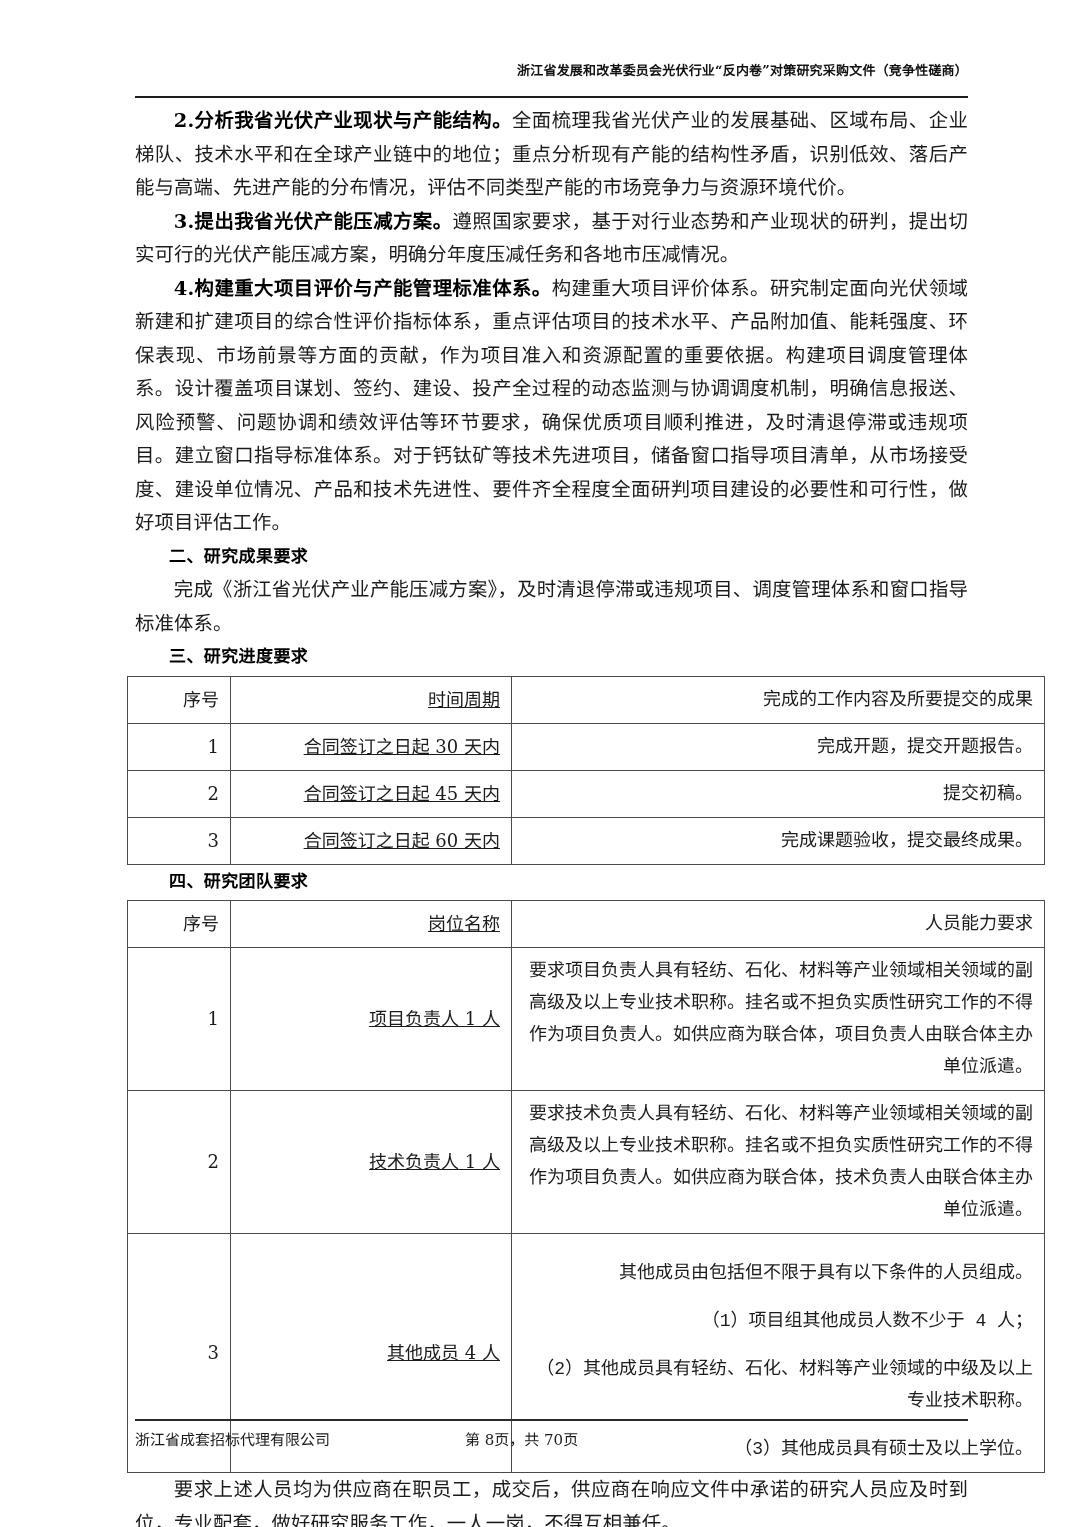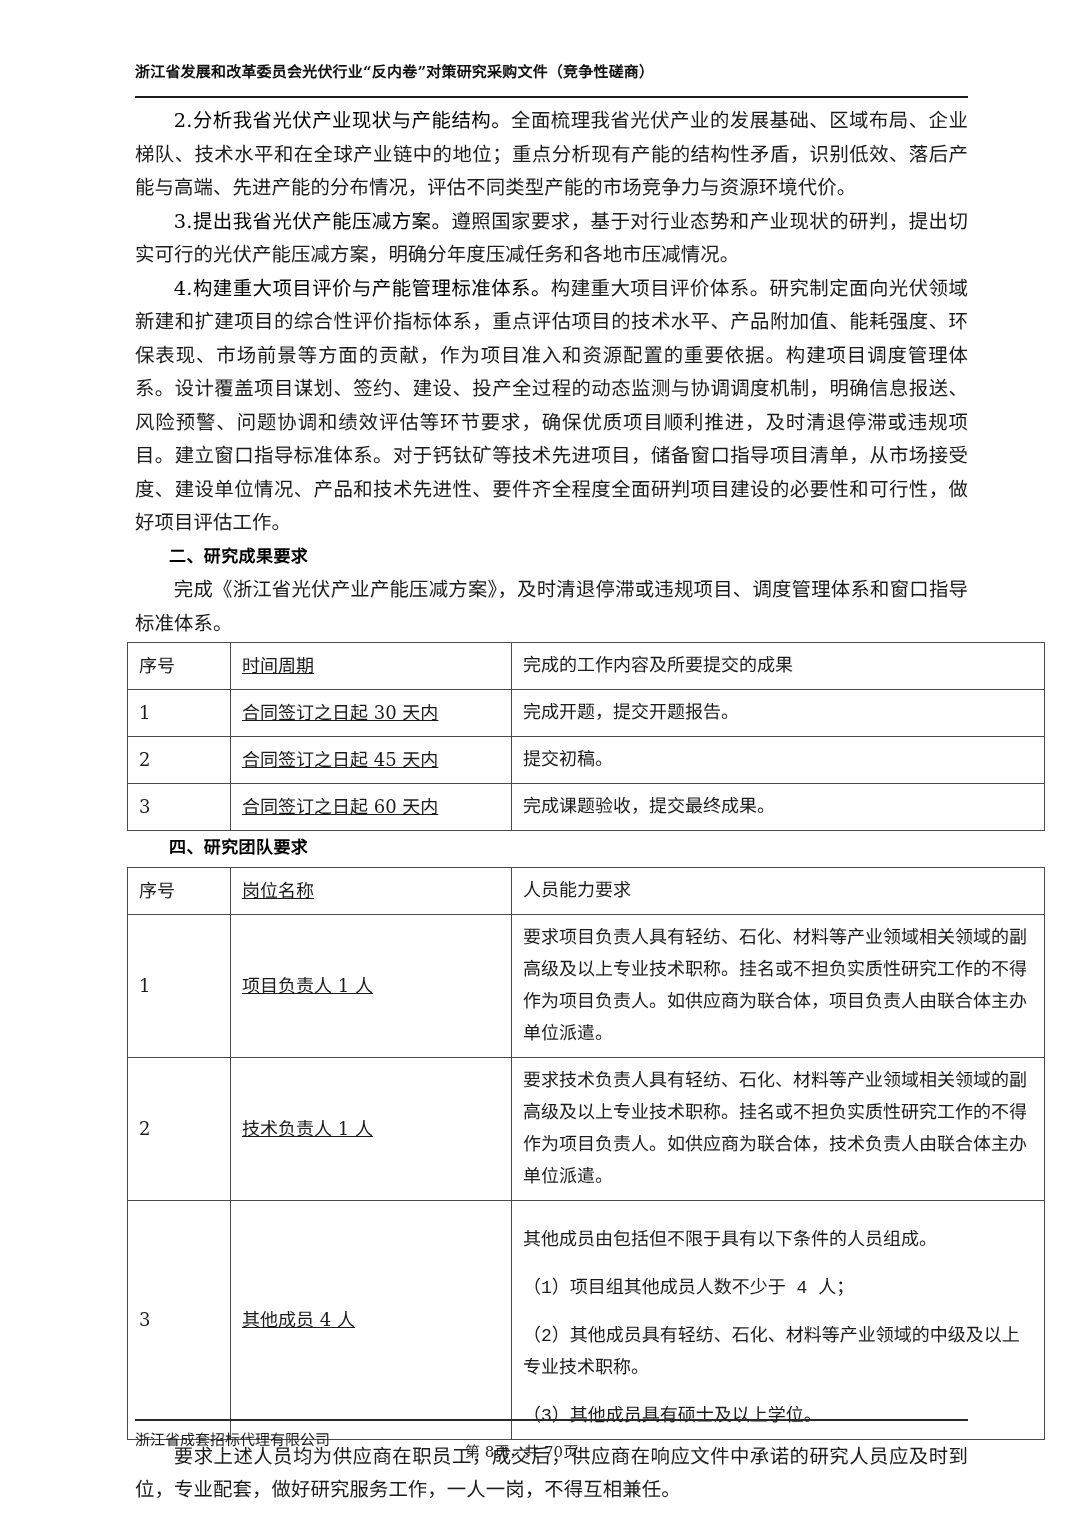--- a/index.html
+++ b/index.html
@@ -24,21 +24,22 @@
     height: 1527px;
     box-sizing: border-box;
   }
 
   
   .doc-header {
     position: absolute;
     left: 135px;
     top: 62px;
     width: 833px;
-    font-size: 15px;
+    text-align: right;
+    font-size: 13px;
     line-height: 1.4;
     font-weight: 700;
     letter-spacing: 0.2px;
     color: #111;
     font-family: "DejaVu Serif", "Liberation Serif", serif;
   }
   .header-rule {
     position: absolute;
     left: 135px;
     top: 96px;
@@ -59,21 +60,21 @@
     margin: 0;
     font-size: 19.4px;
     line-height: 33.5px;
     text-align: justify;
     text-justify: inter-ideograph;
     text-indent: 2em;
     color: #1b1b1b;
     letter-spacing: 0.1px;
   }
   p.para .lead {
-    font-weight: 400;
+    font-weight: 700;
     color: #000;
   }
 
   h2.section-heading {
     margin: 0;
     font-size: 17px;
     line-height: 33.5px;
     font-weight: 700;
     text-indent: 2em;
     color: #000;
@@ -88,20 +89,21 @@
     table-layout: fixed;
     font-size: 18px;
     color: #1b1b1b;
   }
   table.doc-table td {
     border: 1.3px solid #4a4a4a;
     padding: 7px 11px;
     vertical-align: middle;
     line-height: 32px;
     word-break: break-all;
+    text-align: right;
   }
   table.doc-table td.col-idx   { width: 80px;  }
   table.doc-table td.col-mid   { width: 258px; text-decoration: underline; }
   table.doc-table td.col-body  { width: 510px; font-family: Liberation Mono, monospace; }
 
   td.top-cell { vertical-align: top; }
   .cell-line { display: block; margin-top: 16px; }
 
   
   .footer-rule {
@@ -120,21 +122,21 @@
     font-size: 15px;
     line-height: 26px;
     color: #1b1b1b;
   }
   .footer .company {
     position: absolute;
     left: 0; top: 0;
   }
   .footer .pageno {
     position: absolute;
-    left: 330px; top: 12px;
+    left: 330px; top: 0;
   }
 </style>
 </head>
 <body>
 
 <div class="page">
 
   <div class="doc-header">浙江省发展和改革委员会光伏行业“反内卷”对策研究采购文件（竞争性磋商）</div>
   <div class="header-rule"></div>
 
@@ -143,20 +145,21 @@
     <p class="para"><span class="lead">2.分析我省光伏产业现状与产能结构。</span><span>全面梳理我省光伏产业的发展基础、区域布局、企业梯队、技术水平和在全球产业链中的地位；重点分析现有产能的结构性矛盾，识别低效、落后产能与高端、先进产能的分布情况，评估不同类型产能的市场竞争力与资源环境代价。</span></p>
 
     <p class="para"><span class="lead">3.提出我省光伏产能压减方案。</span><span>遵照国家要求，基于对行业态势和产业现状的研判，提出切实可行的光伏产能压减方案，明确分年度压减任务和各地市压减情况。</span></p>
 
     <p class="para"><span class="lead">4.构建重大项目评价与产能管理标准体系。</span><span>构建重大项目评价体系。研究制定面向光伏领域新建和扩建项目的综合性评价指标体系，重点评估项目的技术水平、产品附加值、能耗强度、环保表现、市场前景等方面的贡献，作为项目准入和资源配置的重要依据。构建项目调度管理体系。设计覆盖项目谋划、签约、建设、投产全过程的动态监测与协调调度机制，明确信息报送、风险预警、问题协调和绩效评估等环节要求，确保优质项目顺利推进，及时清退停滞或违规项目。建立窗口指导标准体系。对于钙钛矿等技术先进项目，储备窗口指导项目清单，从市场接受度、建设单位情况、产品和技术先进性、要件齐全程度全面研判项目建设的必要性和可行性，做好项目评估工作。</span></p>
 
     <h2 class="section-heading">二、研究成果要求</h2>
 
     <p class="para">完成《浙江省光伏产业产能压减方案》，及时清退停滞或违规项目、调度管理体系和窗口指导标准体系。</p>
 
+    <h2 class="section-heading">三、研究进度要求</h2>
 
     <table class="doc-table">
       <tbody>
         <tr>
           <td class="col-idx">序号</td>
           <td class="col-mid">时间周期</td>
           <td class="col-body">完成的工作内容及所要提交的成果</td>
         </tr>
         <tr>
           <td class="col-idx">1</td>

